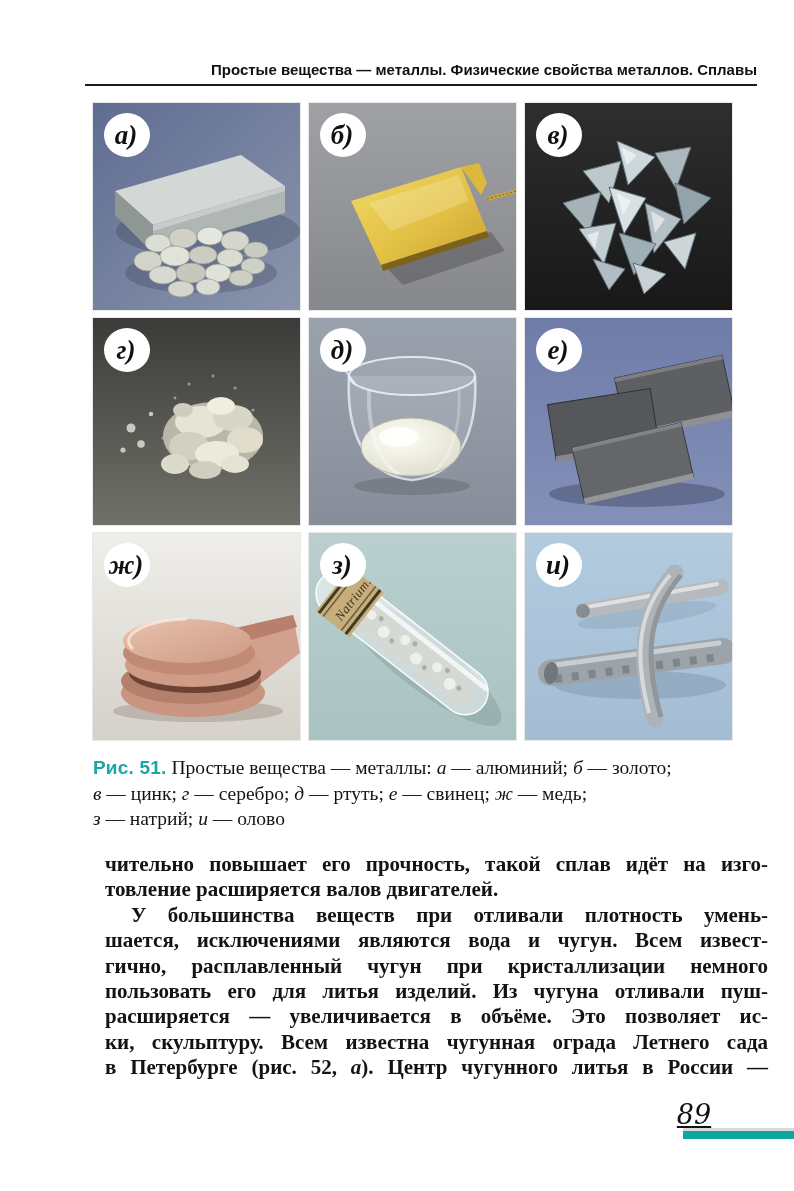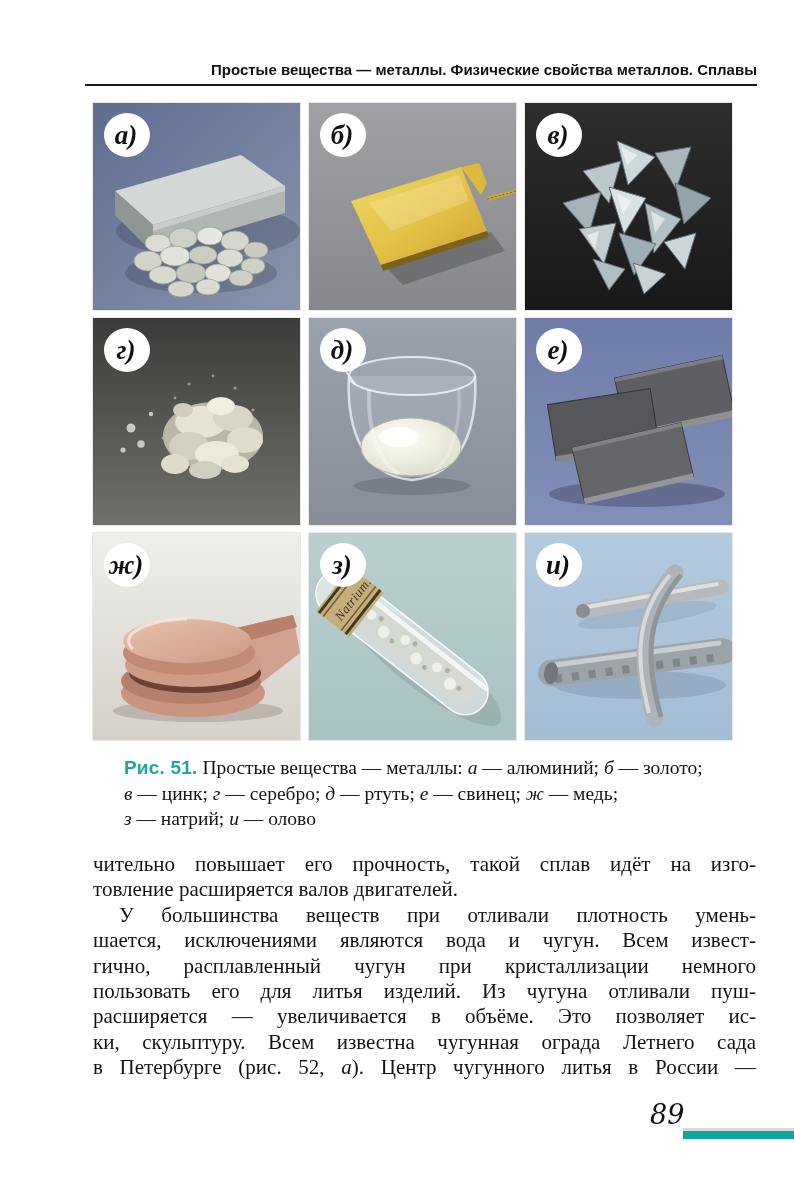--- a/index.html
+++ b/index.html
@@ -16,36 +16,36 @@
               grid-template-columns:repeat(3,207px);grid-template-rows:repeat(3,207px);
               column-gap:9px;row-gap:8px;}
   .cell{position:relative;margin:0;overflow:hidden;outline:1px solid #e8e8e8;}
   .cell svg{display:block;width:207px;height:207px;}
   .bubble{position:absolute;left:11px;top:10px;width:46px;height:44px;background:#ffffff;
           border-radius:50%;display:flex;align-items:center;justify-content:center;
           font:italic 600 27px/1 "Liberation Serif", serif;color:#101010;padding-right:2px;box-sizing:border-box;}
 
   
   .caption{position:absolute;left:93px;top:755px;width:662px;
-           font:19.5px/25.5px "Liberation Serif", serif;color:#131313;margin-left:31px;}
+           font:19.5px/25.5px "Liberation Serif", serif;color:#131313;}
   .figref{font:700 19px "Liberation Sans", sans-serif;color:#1ba5a5;letter-spacing:.2px;}
   .it{font-style:italic;}
 
   
-  .bodytext{position:absolute;left:93px;top:852px;width:663px;
-            font-size:21px;line-height:25.4px;color:#131313;}
+  .bodytext{position:absolute;left:105px;top:852px;width:663px;
+            font-size:21px;line-height:25.4px;color:#131313;font-weight:bold;}
   .bline{height:25.4px;white-space:nowrap;}
   .bline.j{white-space:normal;text-align:justify;text-align-last:justify;}
   .bline.ind{text-indent:26px;}
 
   
   .foot-gray{position:absolute;left:683px;right:0;top:1128px;height:3px;background:#d9d9d9;}
   .foot-teal{position:absolute;left:683px;right:0;top:1131px;height:8px;background:#0ca69f;}
-  .pagenum{position:absolute;left:650px;top:1100px;width:88px;
-           font:italic 27px/1.1 "DejaVu Serif", serif;color:#111;}
+  .pagenum{position:absolute;left:650px;top:1100px;width:88px;text-align:center;
+           font:italic 27px/1.1 "DejaVu Serif", serif;color:#111;text-decoration:underline;}
 </style>
 </head>
 <body>
 
 <div class="page">
 
   <div class="running-head">
     <div class="rh-text">Простые вещества — металлы. Физические свойства металлов. Сплавы</div>
     <div class="rh-rule"></div>
   </div>

